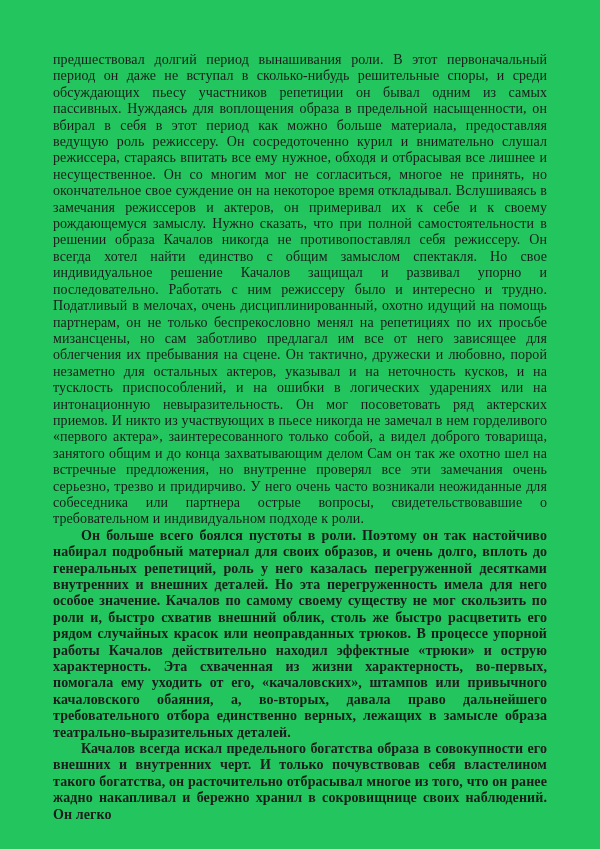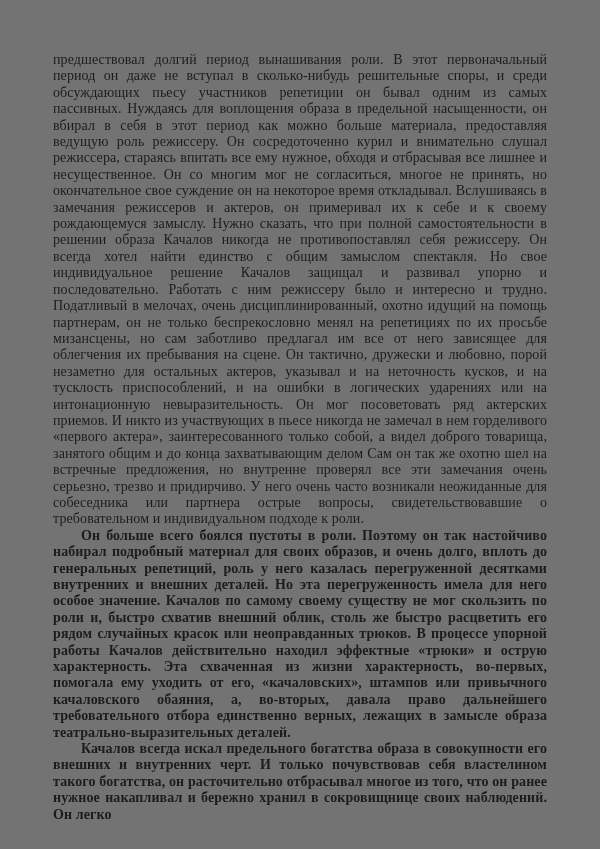--- a/index.html
+++ b/index.html
@@ -9,21 +9,21 @@
   body {
     width: 600px;
     height: 849px;
     background: #ffffff;
     font-family: "Liberation Serif", "DejaVu Serif", serif;
   }
   .page {
     position: relative;
     width: 600px;
     height: 849px;
-    background: #737373;
+    background: #22c55e;
     overflow: hidden;
   }
   .text-block {
     position: absolute;
     left: 53px;
     top: 52px;
     width: 494px;
     text-align: justify;
     color: #1c1c1c;
     font-size: 14px;
@@ -39,15 +39,15 @@
     font-weight: bold;
   }
 </style>
 </head>
 <body>
 
 <div class="page">
   <div class="text-block">
     <p class="para">предшествовал долгий период вынашивания роли. В этот первоначальный период он даже не вступал в сколько-нибудь решительные споры, и среди обсуждающих пьесу участников репетиции он бывал одним из самых пассивных. Нуждаясь для воплощения образа в предельной насыщенности, он вбирал в себя в этот период как можно больше материала, предоставляя ведущую роль режиссеру. Он сосредоточенно курил и внимательно слушал режиссера, стараясь впитать все ему нужное, обходя и отбрасывая все лишнее и несущественное. Он со многим мог не согласиться, многое не принять, но окончательное свое суждение он на некоторое время откладывал. Вслушиваясь в замечания режиссеров и актеров, он примеривал их к себе и к своему рождающемуся замыслу. Нужно сказать, что при полной самостоятельности в решении образа Качалов никогда не противопоставлял себя режиссеру. Он всегда хотел найти единство с общим замыслом спектакля. Но свое индивидуальное решение Качалов защищал и развивал упорно и последовательно. Работать с ним режиссеру было и интересно и трудно. Податливый в мелочах, очень дисциплинированный, охотно идущий на помощь партнерам, он не только беспрекословно менял на репетициях по их просьбе мизансцены, но сам заботливо предлагал им все от него зависящее для облегчения их пребывания на сцене. Он тактично, дружески и любовно, порой незаметно для остальных актеров, указывал и на неточность кусков, и на тусклость приспособлений, и на ошибки в логических ударениях или на интонационную невыразительность. Он мог посоветовать ряд актерских приемов. И никто из участвующих в пьесе никогда не замечал в нем горделивого «первого актера», заинтересованного только собой, а видел доброго товарища, занятого общим и до конца захватывающим делом Сам он так же охотно шел на встречные предложения, но внутренне проверял все эти замечания очень серьезно, трезво и придирчиво. У него очень часто возникали неожиданные для собеседника или партнера острые вопросы, свидетельствовавшие о требовательном и индивидуальном подходе к роли.</p>
     <p class="para indent">Он больше всего боялся пустоты в роли. Поэтому он так настойчиво набирал подробный материал для своих образов, и очень долго, вплоть до генеральных репетиций, роль у него казалась перегруженной десятками внутренних и внешних деталей. Но эта перегруженность имела для него особое значение. Качалов по самому своему существу не мог скользить по роли и, быстро схватив внешний облик, столь же быстро расцветить его рядом случайных красок или неоправданных трюков. В процессе упорной работы Качалов действительно находил эффектные «трюки» и острую характерность. Эта схваченная из жизни характерность, во-первых, помогала ему уходить от его, «качаловских», штампов или привычного качаловского обаяния, а, во-вторых, давала право дальнейшего требовательного отбора единственно верных, лежащих в замысле образа театрально-выразительных деталей.</p>
-    <p class="para indent">Качалов всегда искал предельного богатства образа в совокупности его внешних и внутренних черт. И только почувствовав себя властелином такого богатства, он расточительно отбрасывал многое из того, что он ранее нужное накапливал и бережно хранил в сокровищнице своих наблюдений. Он легко</p>
+    <p class="para indent">Качалов всегда искал предельного богатства образа в совокупности его внешних и внутренних черт. И только почувствовав себя властелином такого богатства, он расточительно отбрасывал многое из того, что он ранее жадно накапливал и бережно хранил в сокровищнице своих наблюдений. Он легко</p>
   </div>
 </div>
 
 </body></html>

